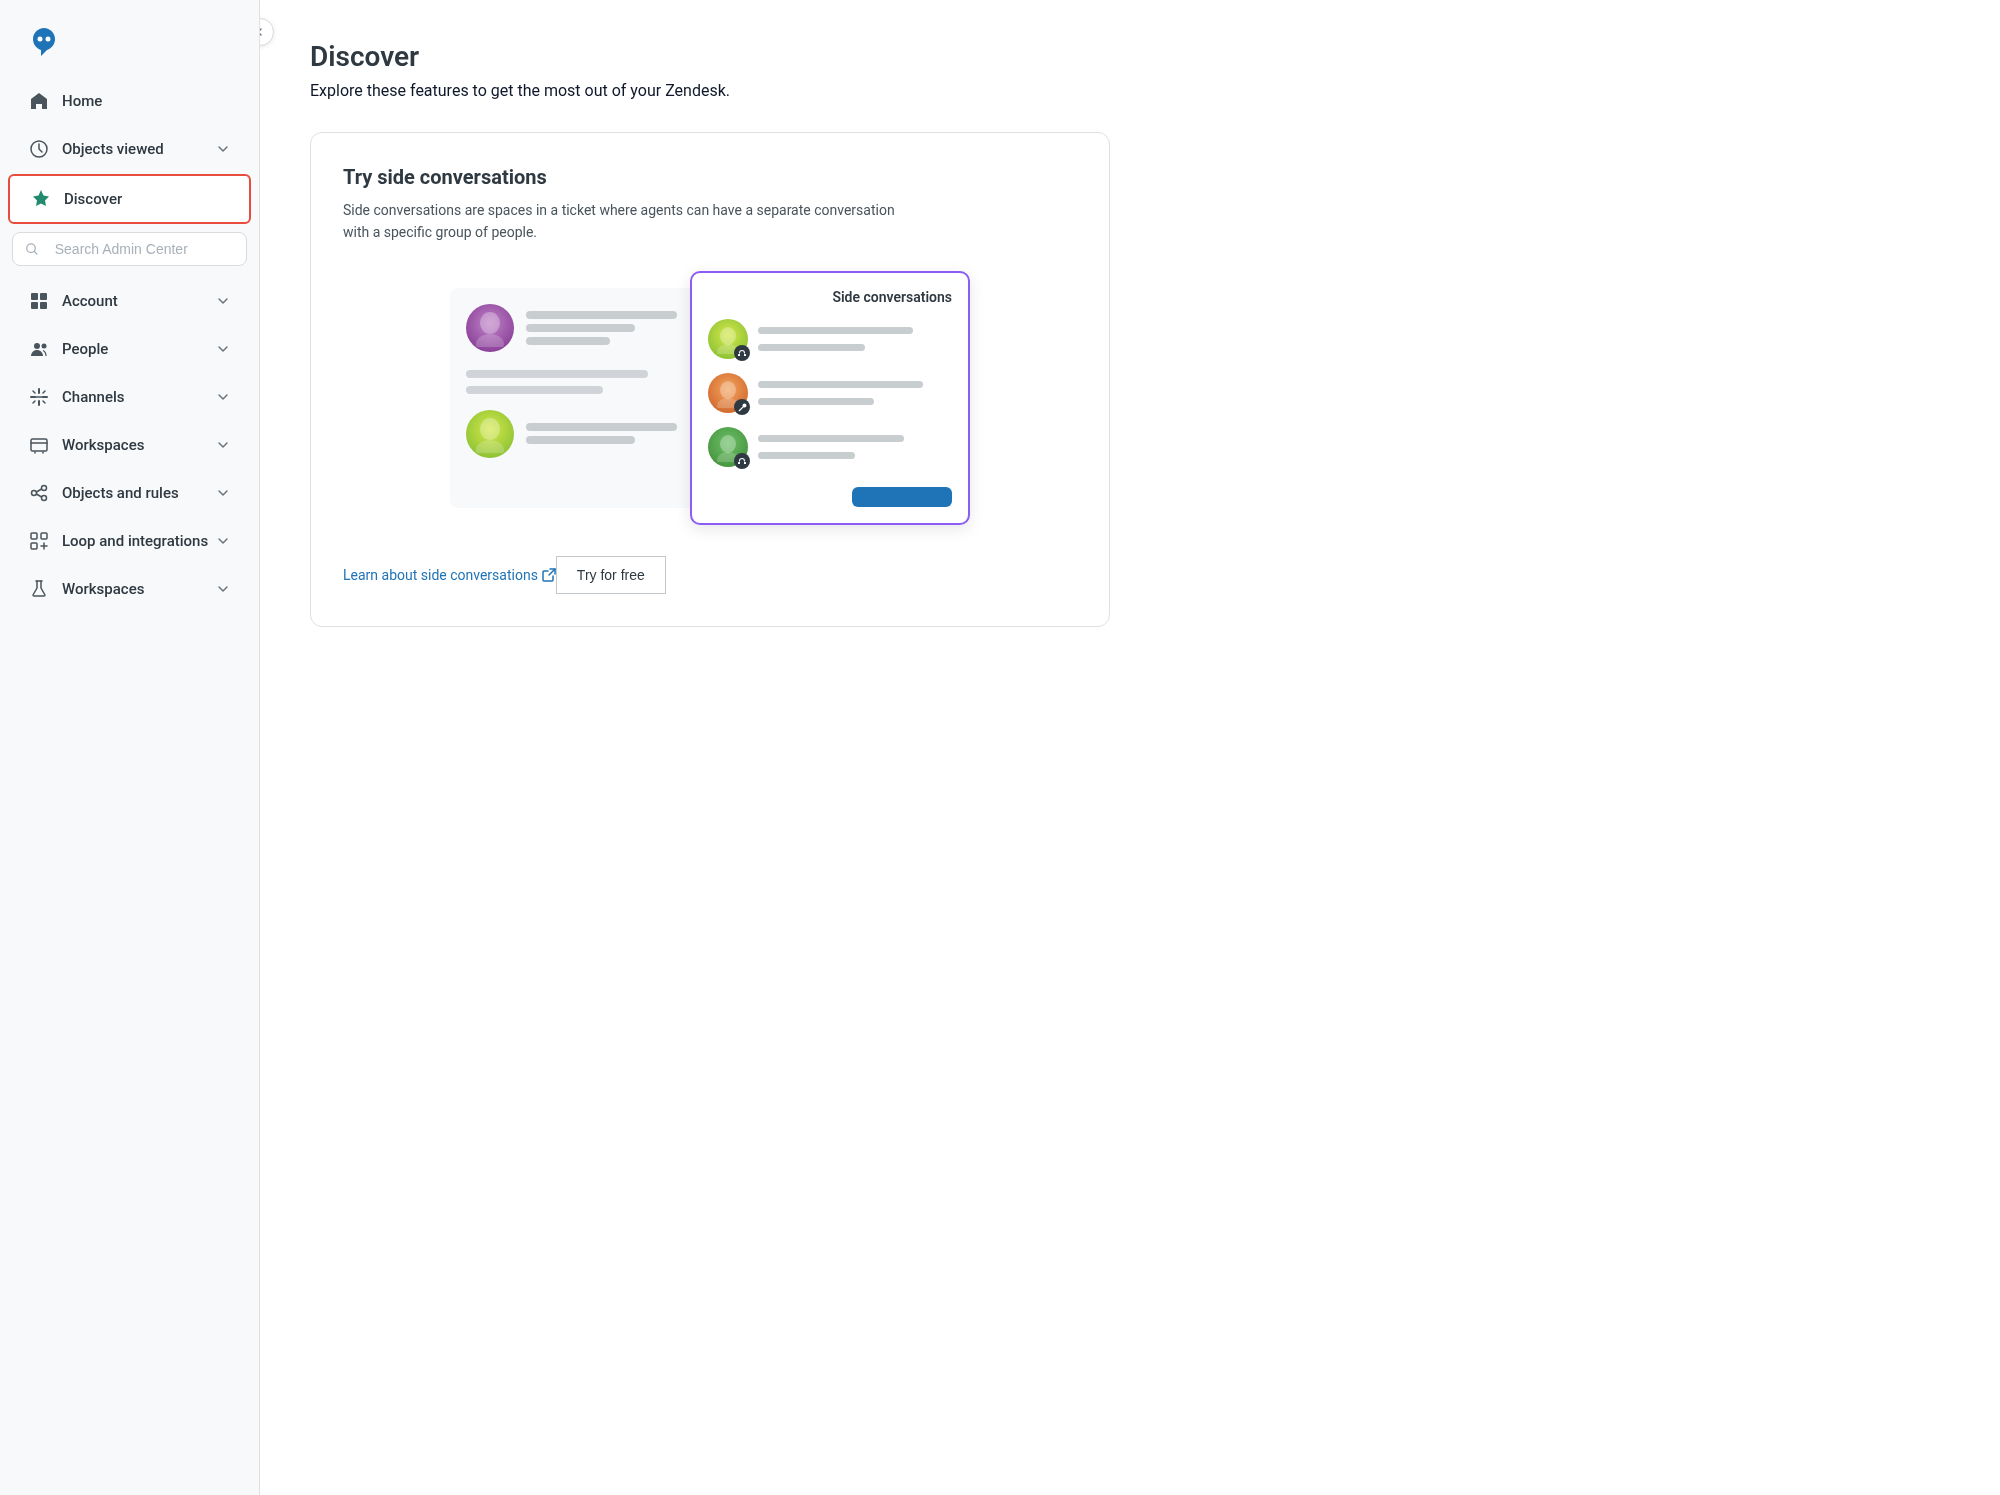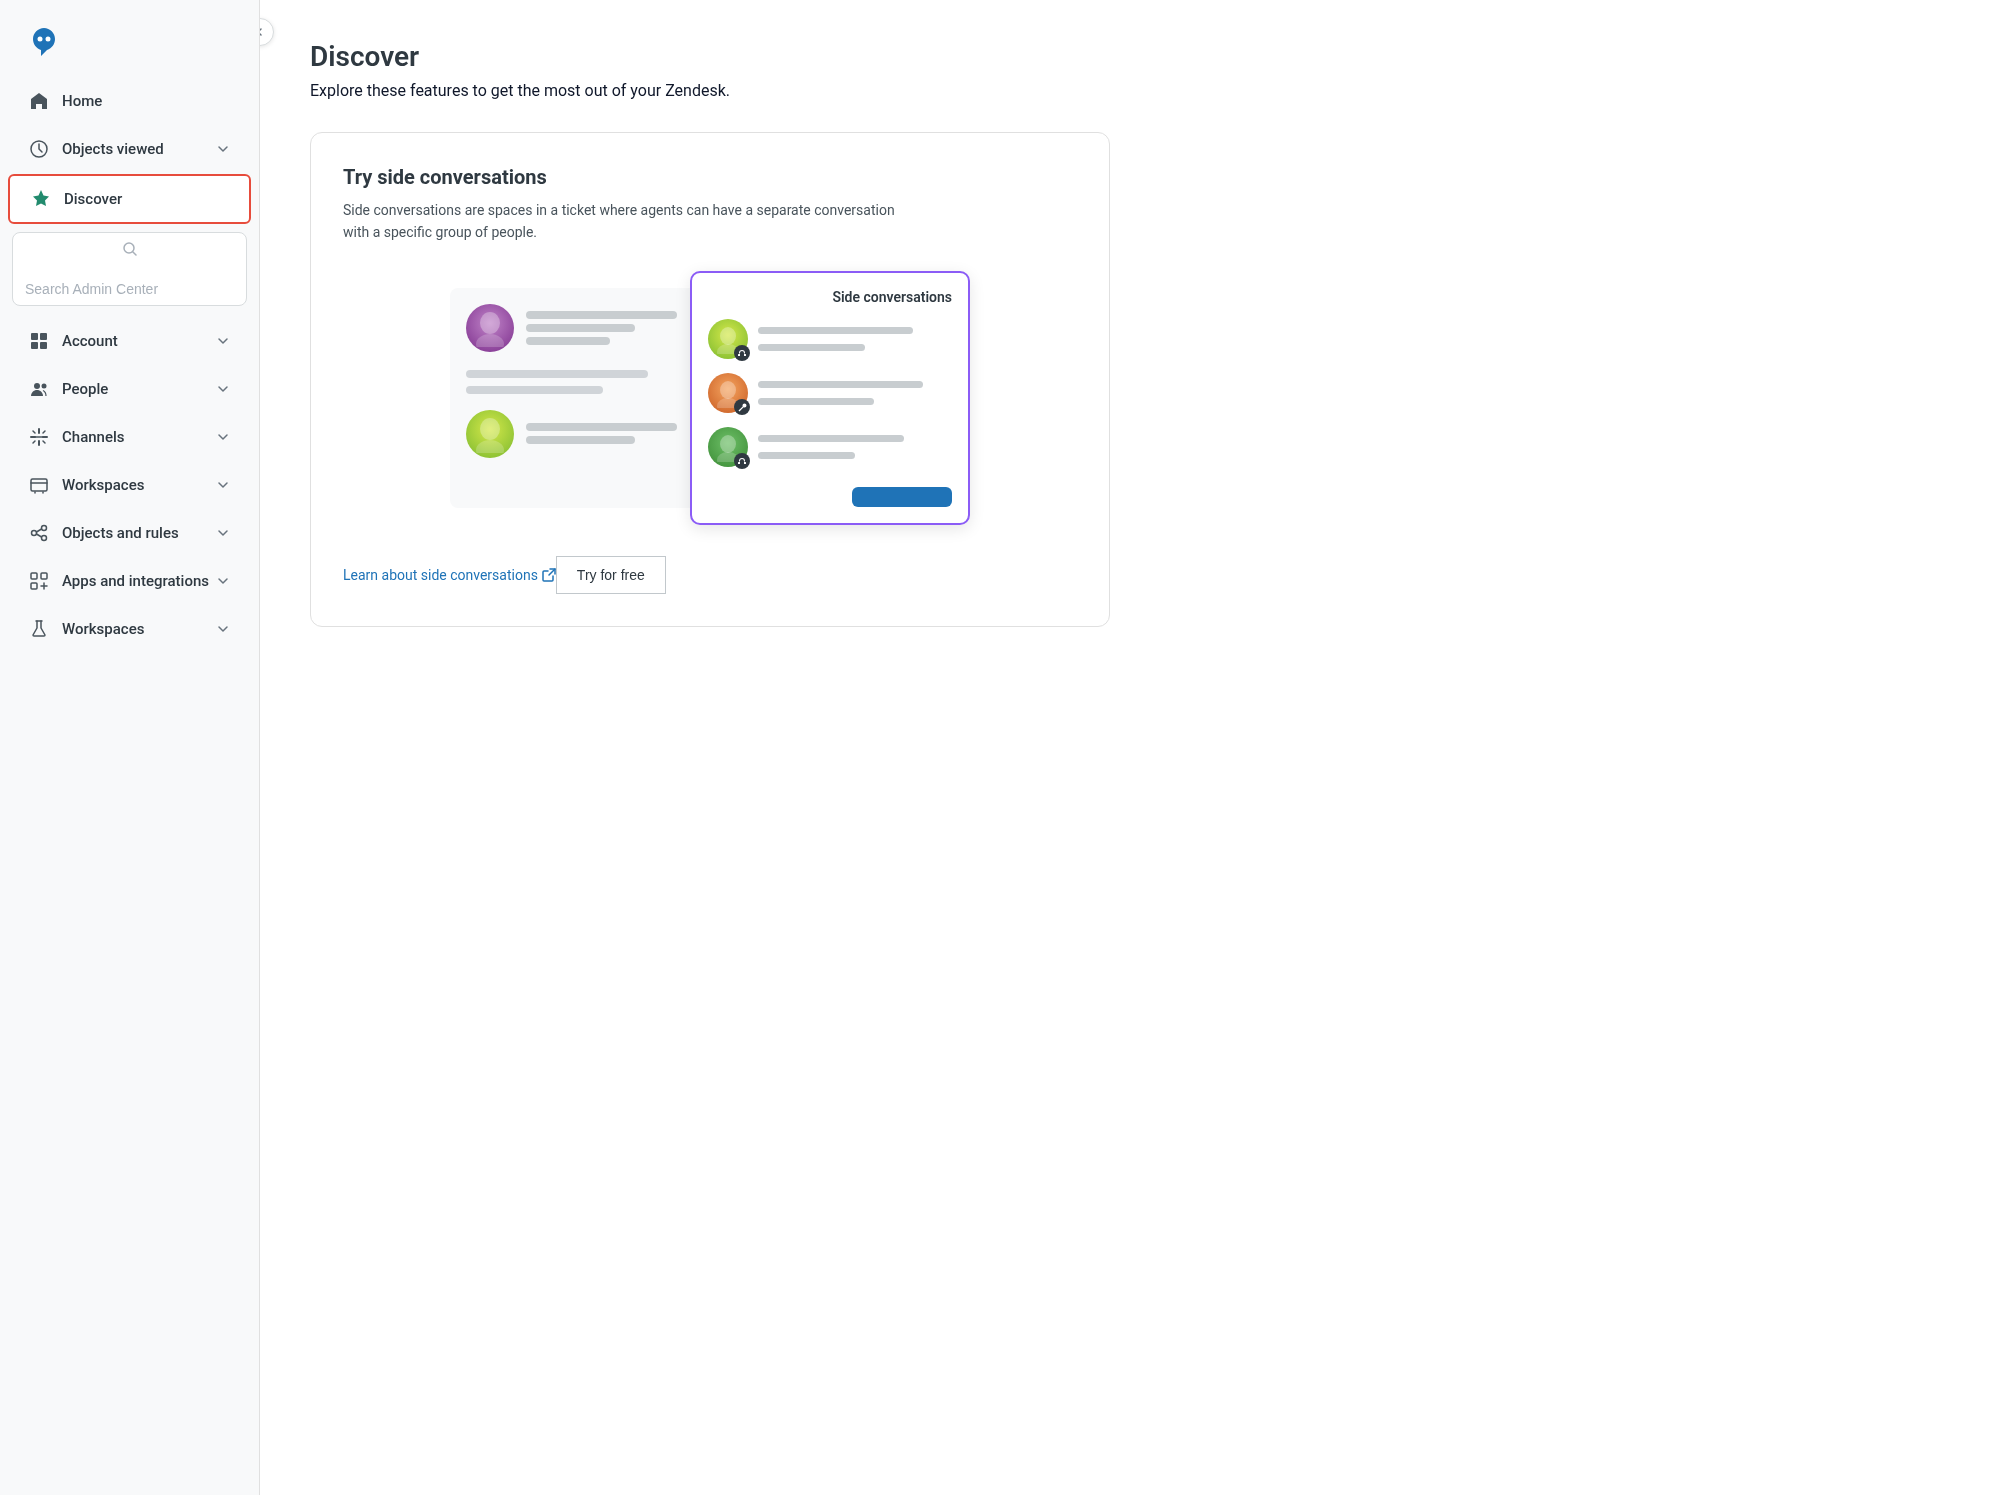--- a/index.html
+++ b/index.html
@@ -93,22 +93,21 @@
       margin: 8px 12px 12px;
     }
 
     .search-input-wrapper {
       display: flex;
       align-items: center;
       background: #fff;
       border: 1px solid #d8dcde;
       border-radius: 8px;
       padding: 8px 12px;
-      gap: 24px;
-      flex-direction: column;
+      gap: 16px;
     }
 
     .search-input-wrapper input {
       border: none;
       outline: none;
       font-size: 14px;
       color: #49545c;
       background: transparent;
       width: 100%;
     }
@@ -536,21 +535,21 @@
     <div class="nav-item">
       <div class="nav-item-left">
         <span class="nav-icon">
           <svg viewBox="0 0 20 20">
               <rect x="2" y="2" width="6" height="6" rx="1" fill="none" stroke="#49545c" stroke-width="1.5"></rect>
               <rect x="12" y="2" width="6" height="6" rx="1" fill="none" stroke="#49545c" stroke-width="1.5"></rect>
               <rect x="2" y="12" width="6" height="6" rx="1" fill="none" stroke="#49545c" stroke-width="1.5"></rect>
               <path d="M15 12v6M12 15h6" stroke="#49545c" stroke-width="1.5" stroke-linecap="round"></path>
             </svg>
         </span>
-        <span>Apps and integrations</span>
+        <span>Loop and integrations</span>
       </div>
       <span class="chevron-icon">
         <svg width="12" height="12" viewBox="0 0 12 12" fill="none">
             <path d="M2 4l4 4 4-4" stroke="#68737d" stroke-width="1.5" stroke-linecap="round" stroke-linejoin="round"></path>
           </svg>
       </span>
     </div>
 
     <div class="nav-item">
       <div class="nav-item-left">

